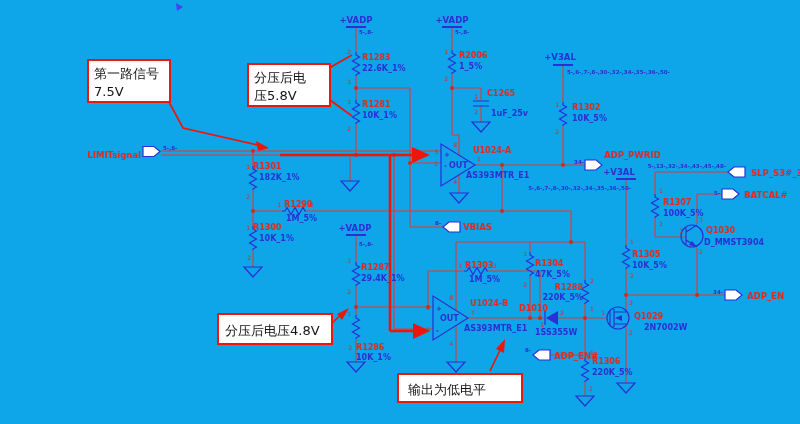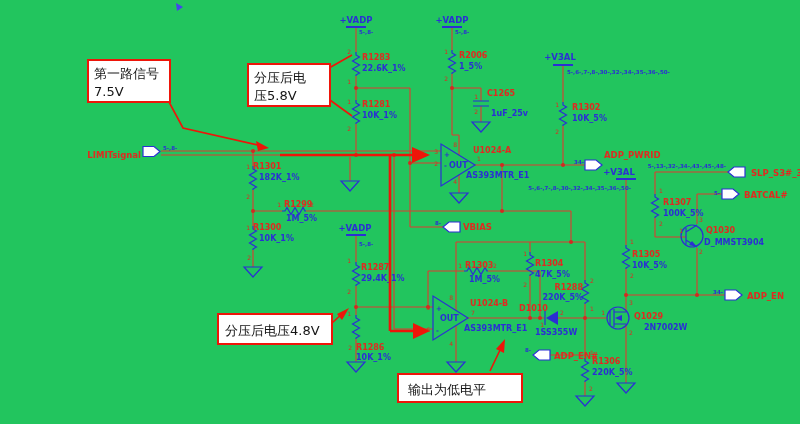--- a/index.html
+++ b/index.html
@@ -1,16 +1,16 @@
 <!DOCTYPE html>
 <html><head>
 <meta charset="utf-8">
 <style>
   html,body{margin:0;padding:0;background:#fff;}
-  #stage{position:relative;width:800px;height:424px;background:#22c55e;overflow:hidden;}
+  #stage{position:relative;width:800px;height:424px;background:#0ea5e9;overflow:hidden;}
   svg{position:absolute;left:0;top:0;}
   svg text{font-family:"DejaVu Sans",sans-serif;}
   .w{stroke:#e03a30;stroke-width:1.1;fill:none;}
   .bw{stroke:#2b2fd4;stroke-width:1.2;fill:none;}
   .bw2{stroke:#2b2fd4;stroke-width:2;fill:none;}
   .bf{fill:#2b2fd4;}
   .cw{fill:#ffffff;stroke:#2b2fd4;stroke-width:1.2;}
   .dot{fill:#d32a20;}
   .ann{stroke:#ee1509;fill:none;stroke-width:1.6;}
   .annT{stroke:#ee1509;fill:none;stroke-width:2.6;}

